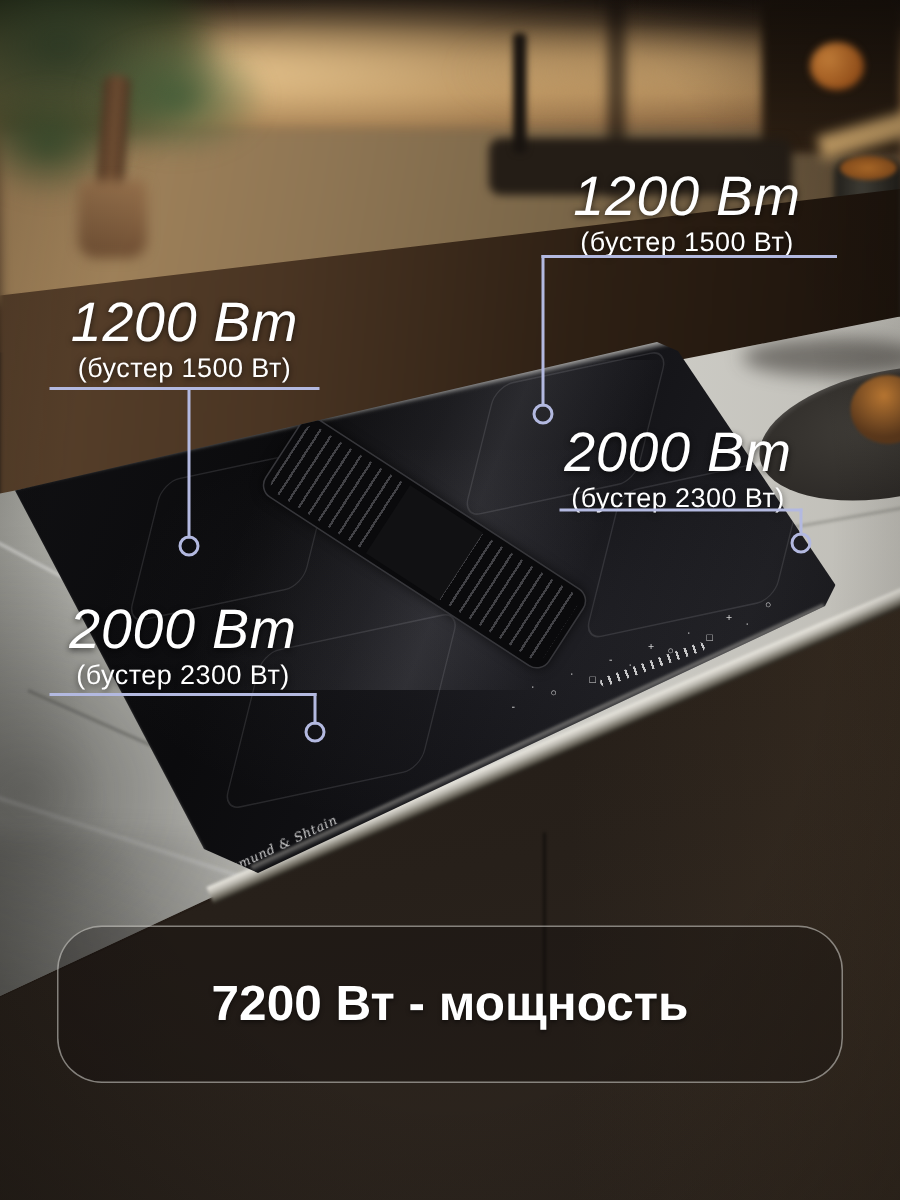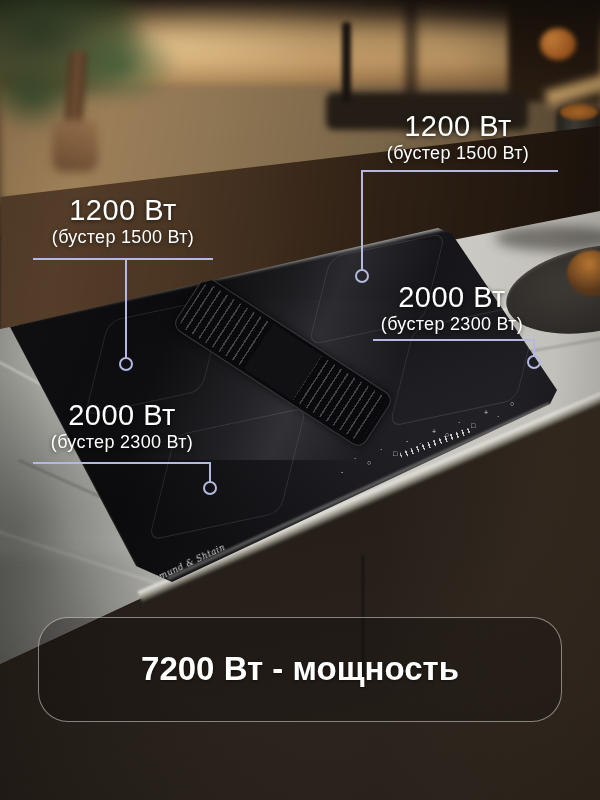--- a/index.html
+++ b/index.html
@@ -111,21 +111,21 @@
     background:repeating-linear-gradient(90deg,rgba(255,255,255,.75) 0 1.5px,transparent 1.5px 6px);}
   .ctl{font-size:7px;line-height:7px;color:rgba(255,255,255,.8);}
   .brand{left:130px;top:560px;width:110px;transform:rotate(-25deg);text-align:center;
     font:italic 8.5px "DejaVu Serif",serif;color:rgba(255,255,255,.8);letter-spacing:.5px;filter:blur(.4px);}
 
   .vignette{left:0;top:0;width:600px;height:800px;
     background:radial-gradient(ellipse at 50% 45%,transparent 60%,rgba(10,8,6,.35) 100%);}
 
   
   .callout-text{width:230px;text-align:center;color:#fff;text-shadow:0 1px 4px rgba(0,0,0,.65);}
-  .callout-text .pw{font-size:29px;letter-spacing:.5px;line-height:1.0;}
+  .callout-text .pw{font-size:37px;letter-spacing:.5px;line-height:1.0;font-style:italic;}
   .callout-text .bst{font-size:18px;letter-spacing:.3px;line-height:1.15;margin-top:2px;}
   .c-line{height:2px;background:var(--accent,#b3b9e0);}
   .c-vline{width:2px;background:var(--accent,#b3b9e0);}
   .c-ring{width:14px;height:14px;border-radius:50%;border:2px solid var(--accent,#b3b9e0);background:transparent;}
 
   .t-left12{left:8px;top:196px;}
   .t-top12{left:343px;top:112px;}
   .t-right20{left:337px;top:283px;}
   .t-botleft20{left:7px;top:401px;}
 

